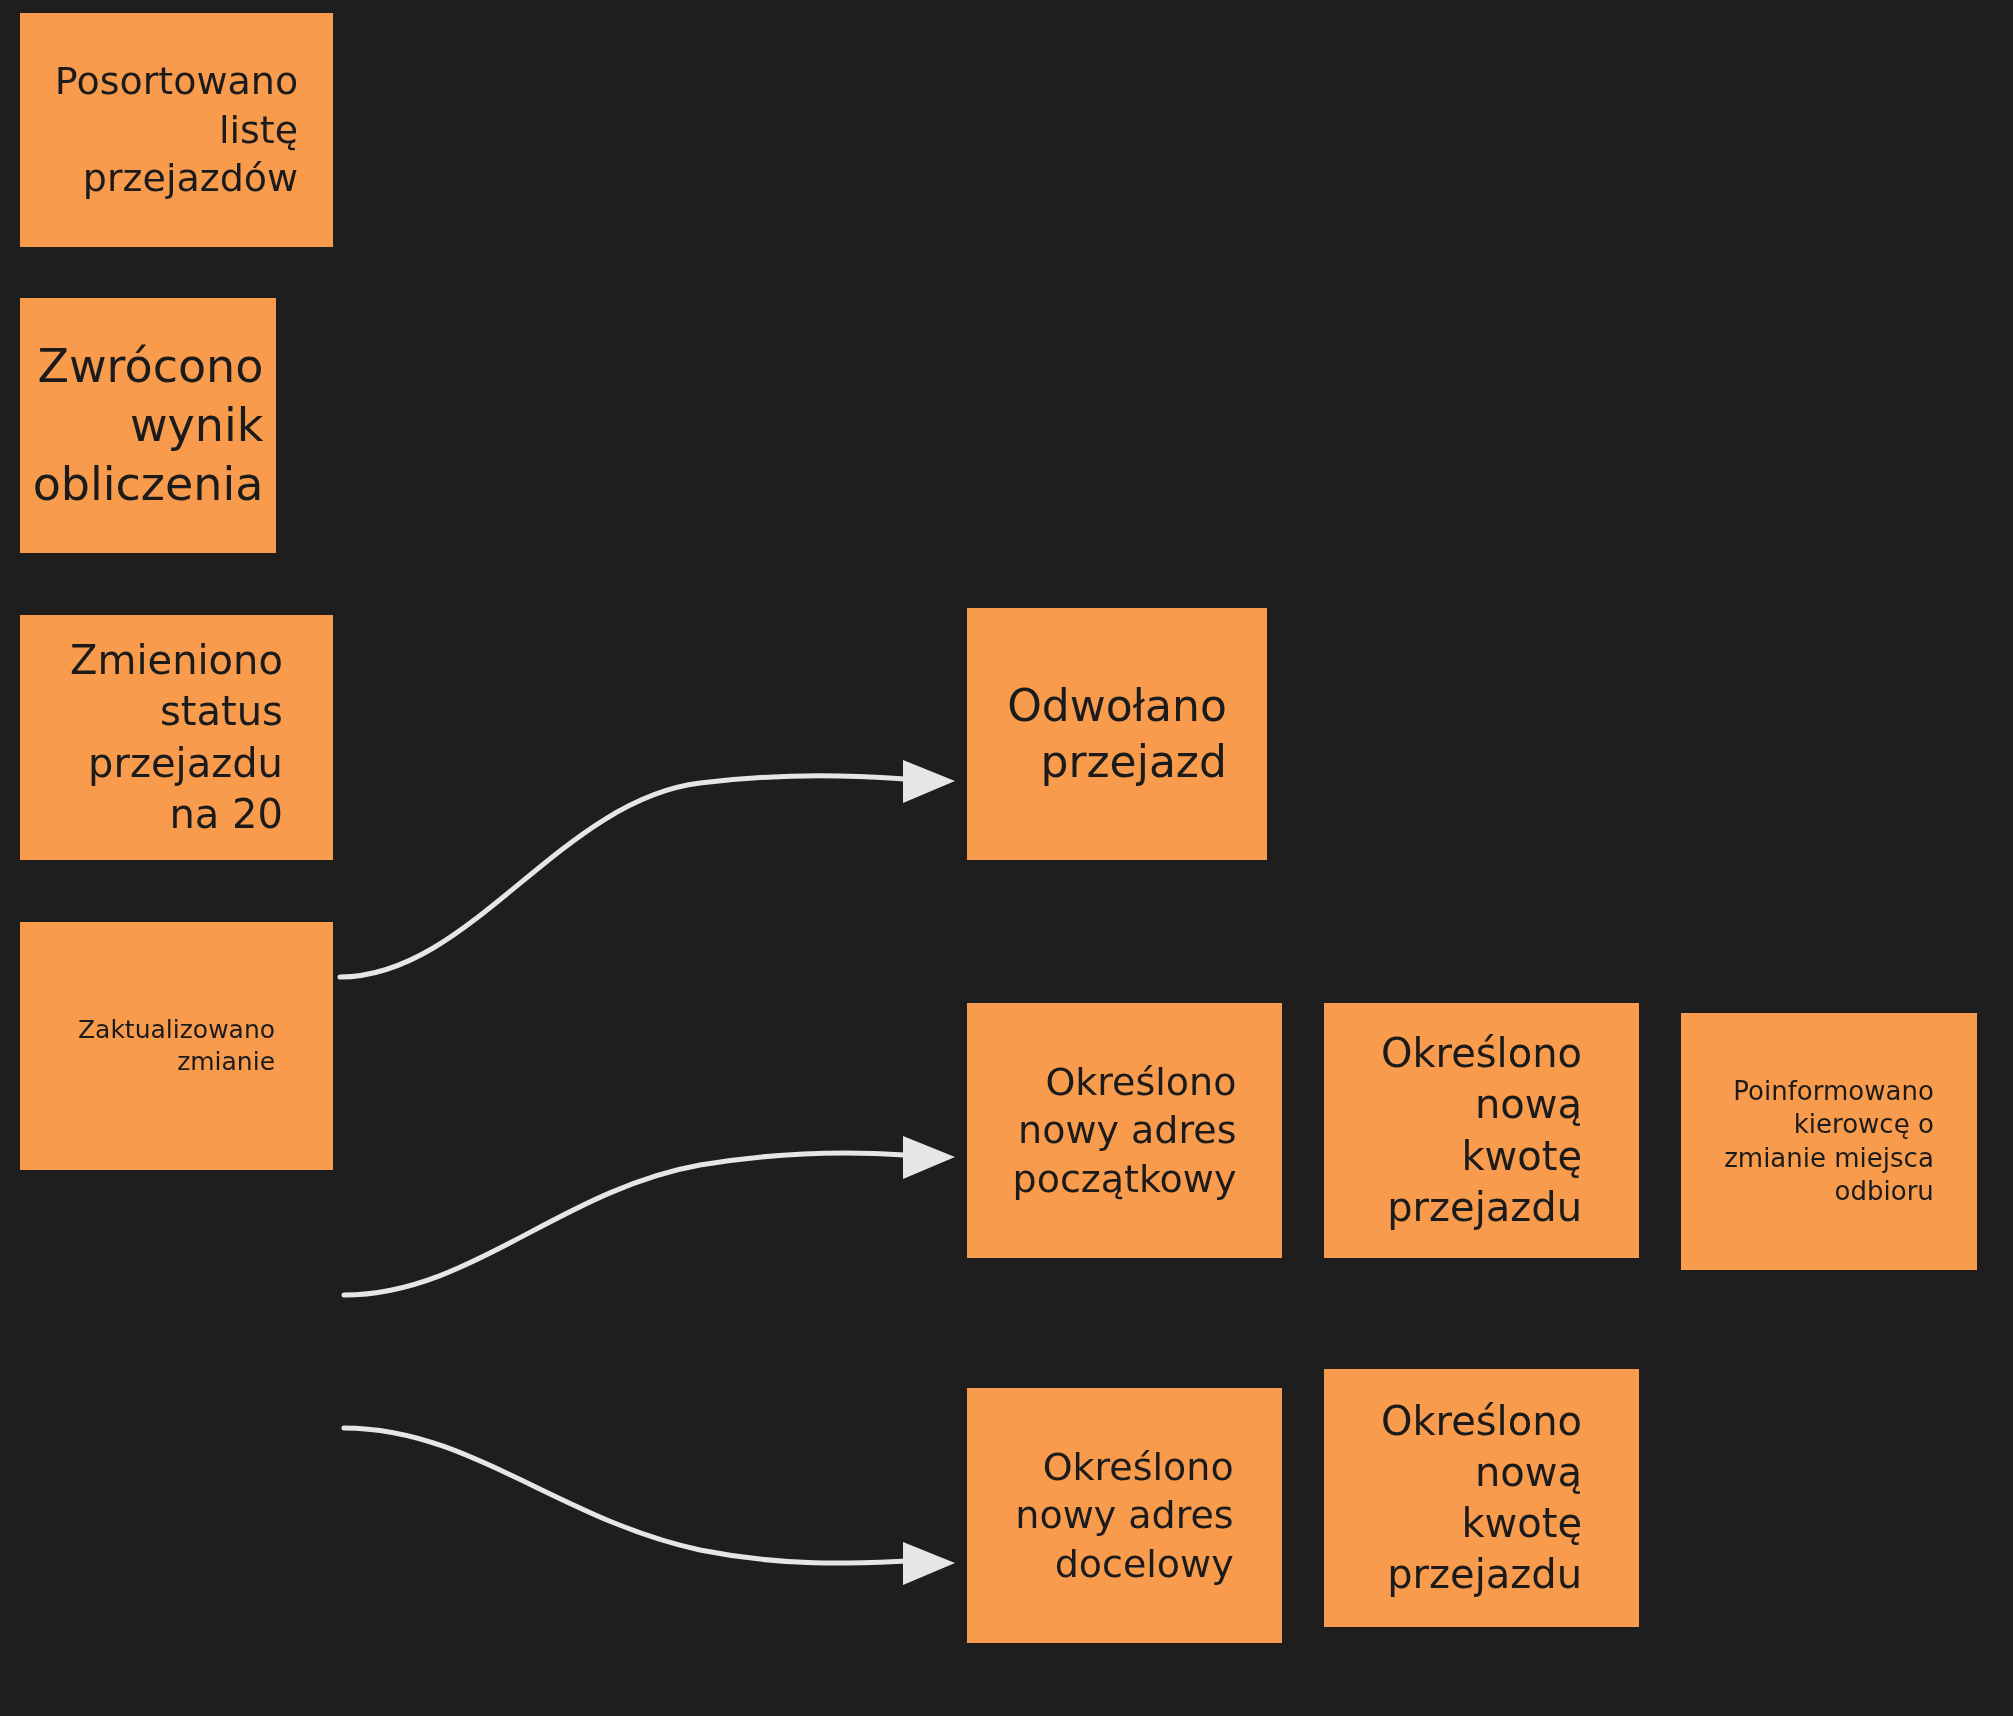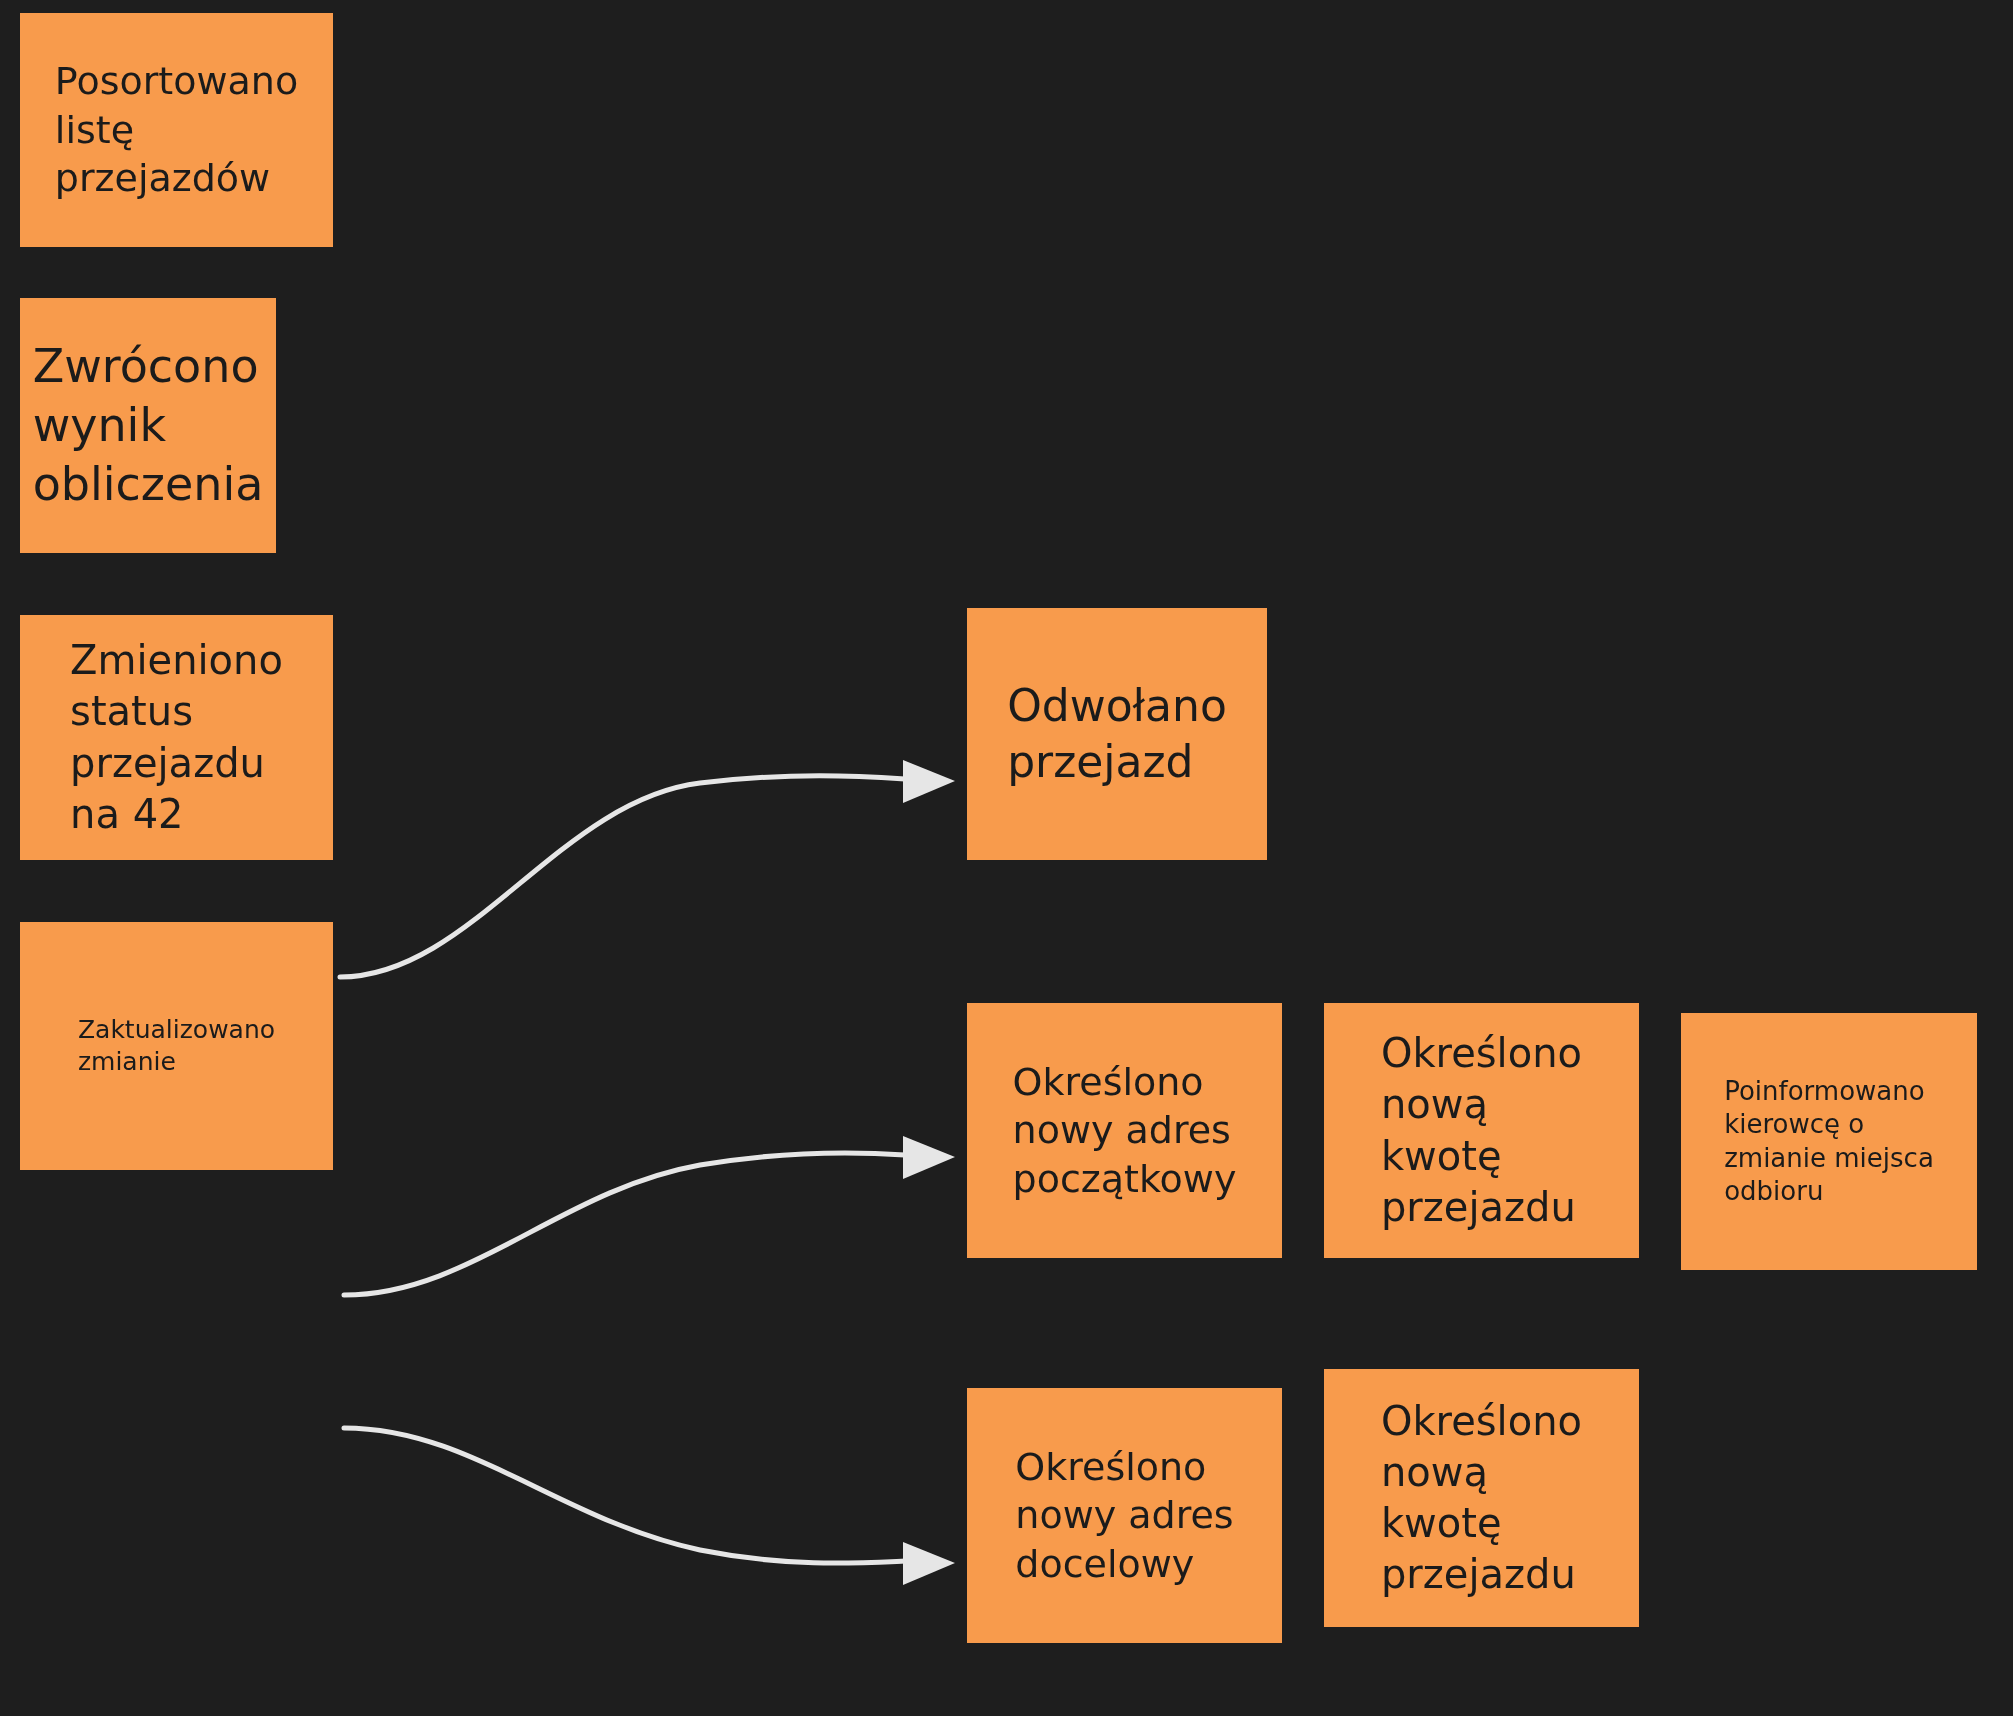--- a/index.html
+++ b/index.html
@@ -19,21 +19,21 @@
     width: 2013px;
     height: 1716px;
     background: #1e1e1e;
   }
   .node {
     position: absolute;
     box-sizing: border-box;
     display: flex;
     align-items: center;
     justify-content: center;
-    text-align: left;
+    text-align: right;
     color: #1b1b1b;
     line-height: 1.28;
     padding: 4px 16px;
     white-space: pre-line;
     overflow: hidden;
   }
   .edges {
     position: absolute;
     left: 0;
     top: 0;
@@ -68,21 +68,21 @@
   <div id="nodes-layer">
       <div class="node" style="left: 20px; top: 13px; width: 313px; height: 234px; background: rgb(248, 155, 76);"><span style="font-size: 38px; font-weight: 400; color: rgb(27, 27, 27);">Posortowano
 listę
 przejazdów</span></div>
       <div class="node" style="left: 20px; top: 298px; width: 256px; height: 255px; background: rgb(248, 155, 76);"><span style="font-size: 46px; font-weight: 400; color: rgb(27, 27, 27);">Zwrócono
 wynik
 obliczenia</span></div>
       <div class="node" style="left: 20px; top: 615px; width: 313px; height: 245px; background: rgb(248, 155, 76);"><span style="font-size: 40px; font-weight: 400; color: rgb(27, 27, 27);">Zmieniono
 status
 przejazdu
-na 42</span></div>
+na 20</span></div>
       <div class="node" style="left: 20px; top: 922px; width: 313px; height: 248px; background: rgb(248, 155, 76);"><span style="font-size: 25px; font-weight: 400; color: rgb(27, 27, 27);">Zaktualizowano
 zmianie</span></div>
       <div class="node" style="left: 967px; top: 608px; width: 300px; height: 252px; background: rgb(248, 155, 76);"><span style="font-size: 44px; font-weight: 400; color: rgb(27, 27, 27);">Odwołano
 przejazd</span></div>
       <div class="node" style="left: 967px; top: 1003px; width: 315px; height: 255px; background: rgb(248, 155, 76);"><span style="font-size: 38px; font-weight: 400; color: rgb(27, 27, 27);">Określono
 nowy adres
 początkowy</span></div>
       <div class="node" style="left: 1324px; top: 1003px; width: 315px; height: 255px; background: rgb(248, 155, 76);"><span style="font-size: 40px; font-weight: 400; color: rgb(27, 27, 27);">Określono
 nową
 kwotę

